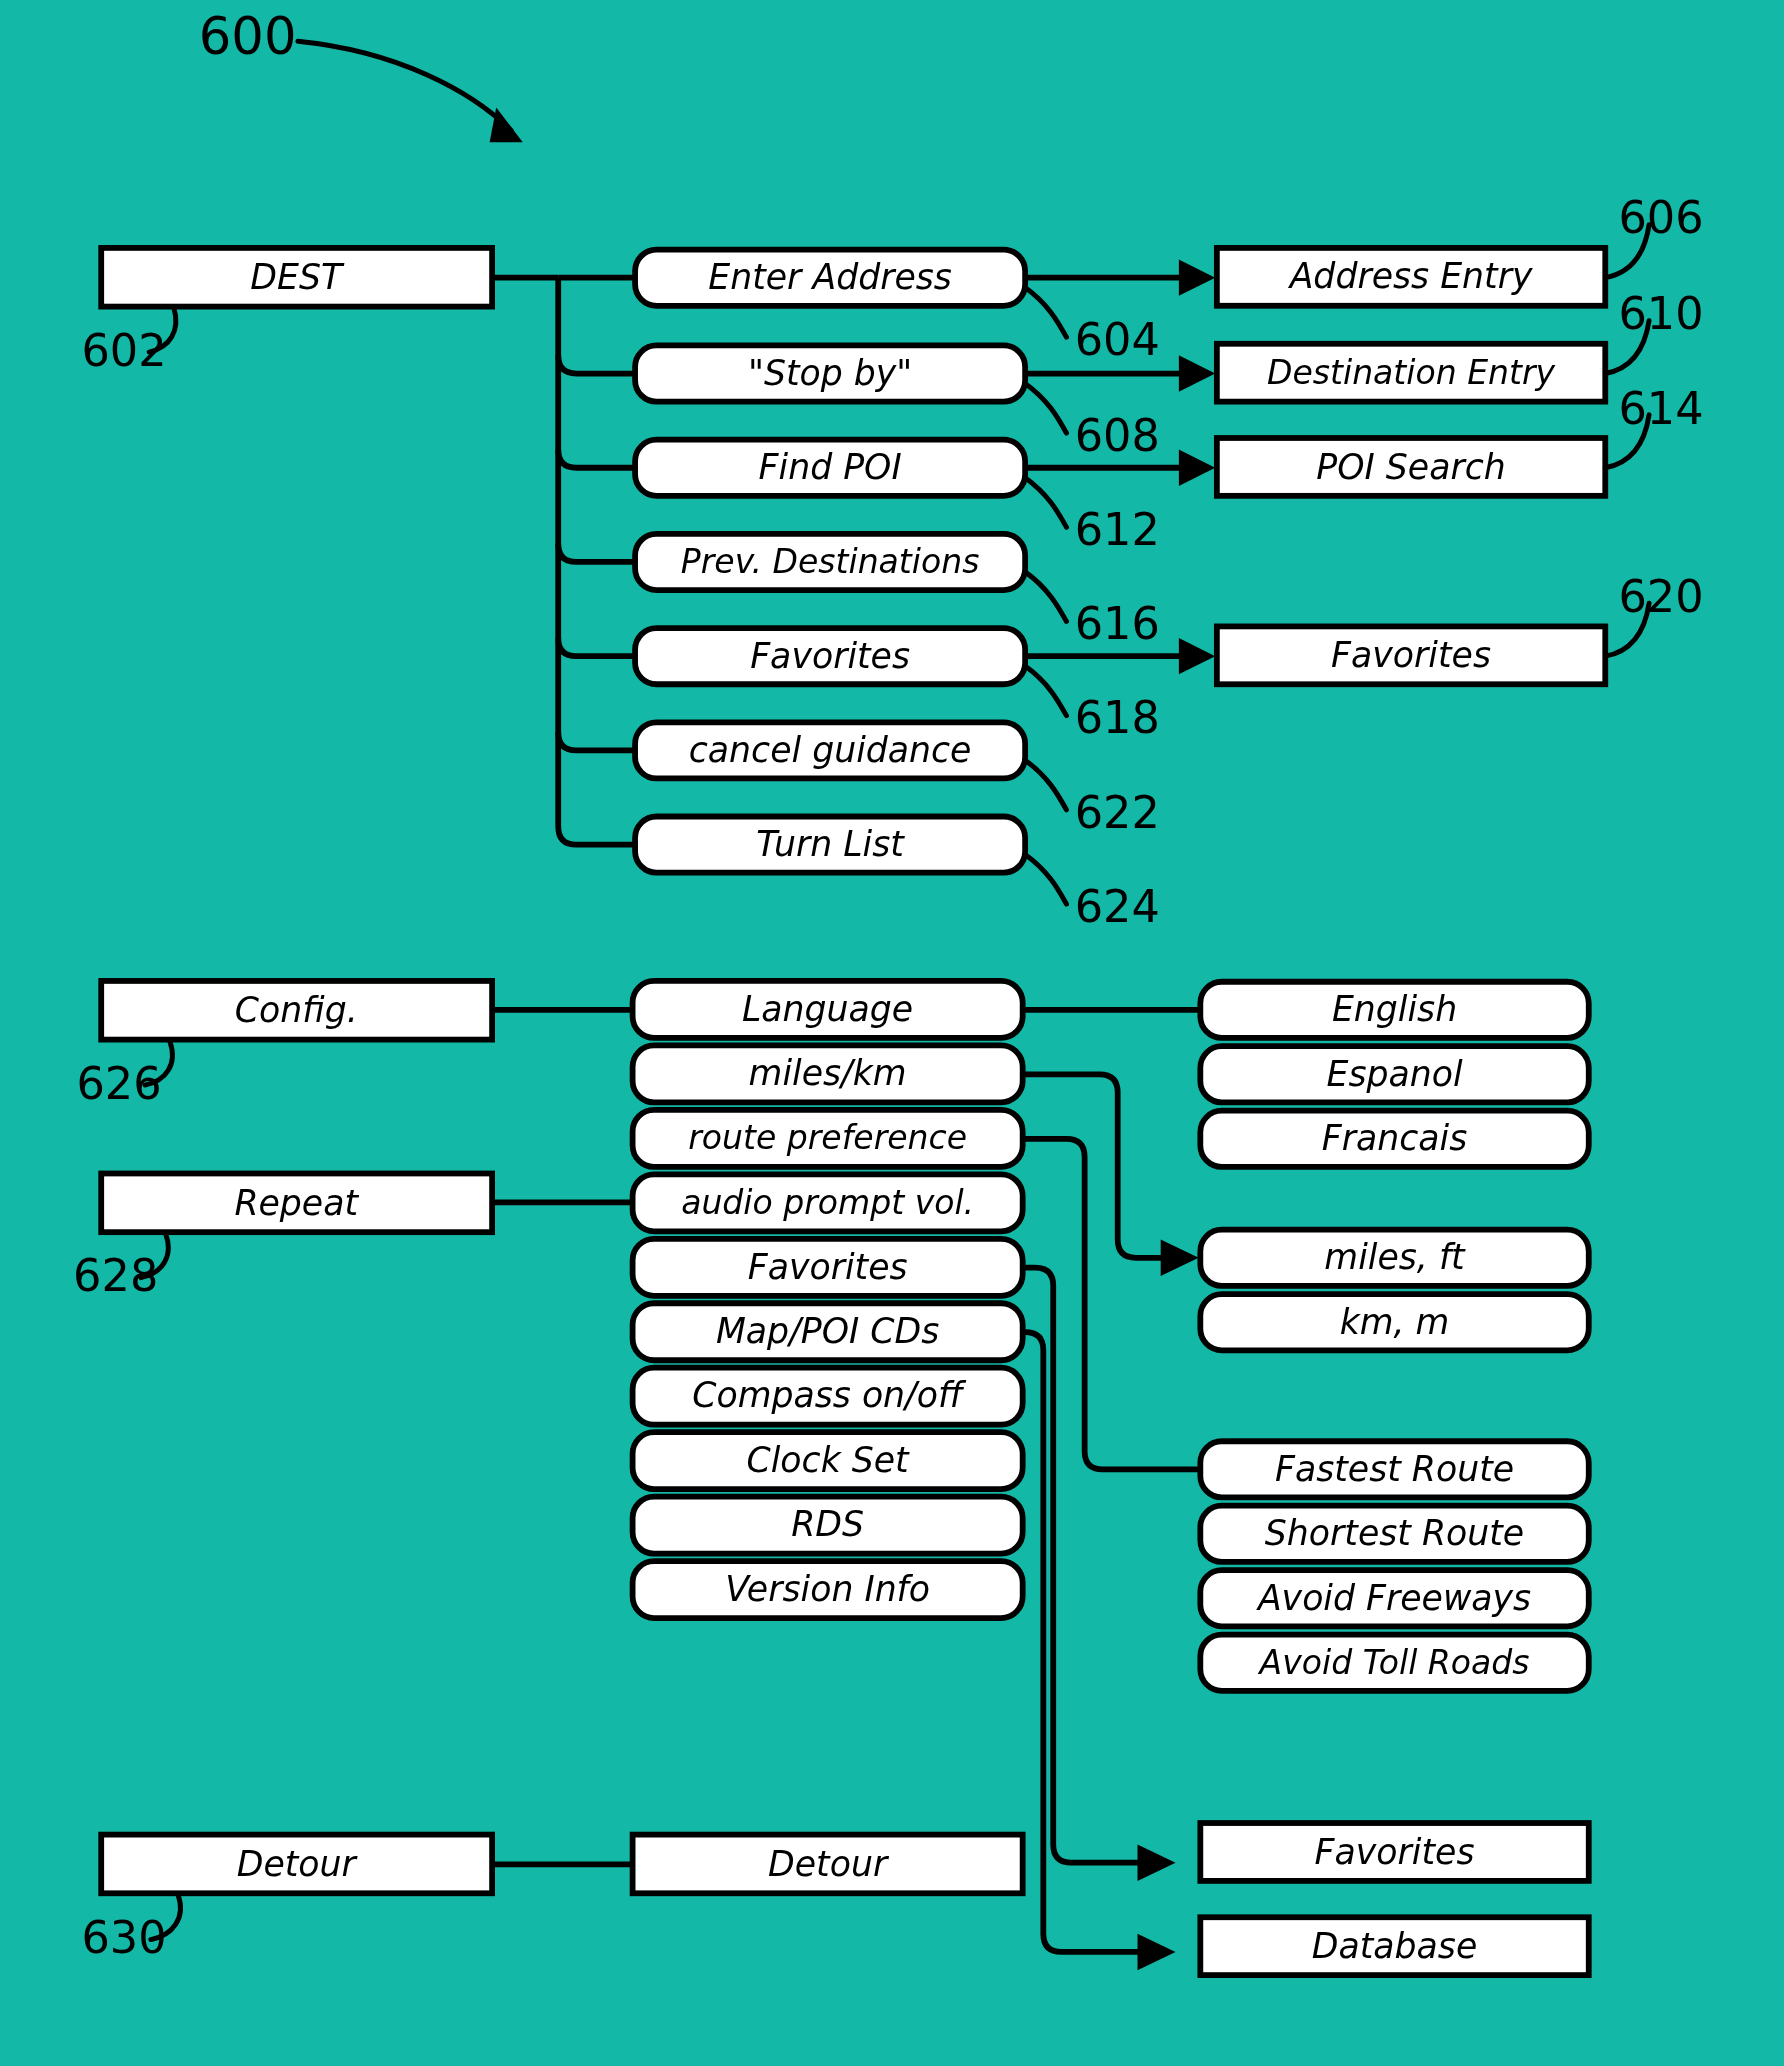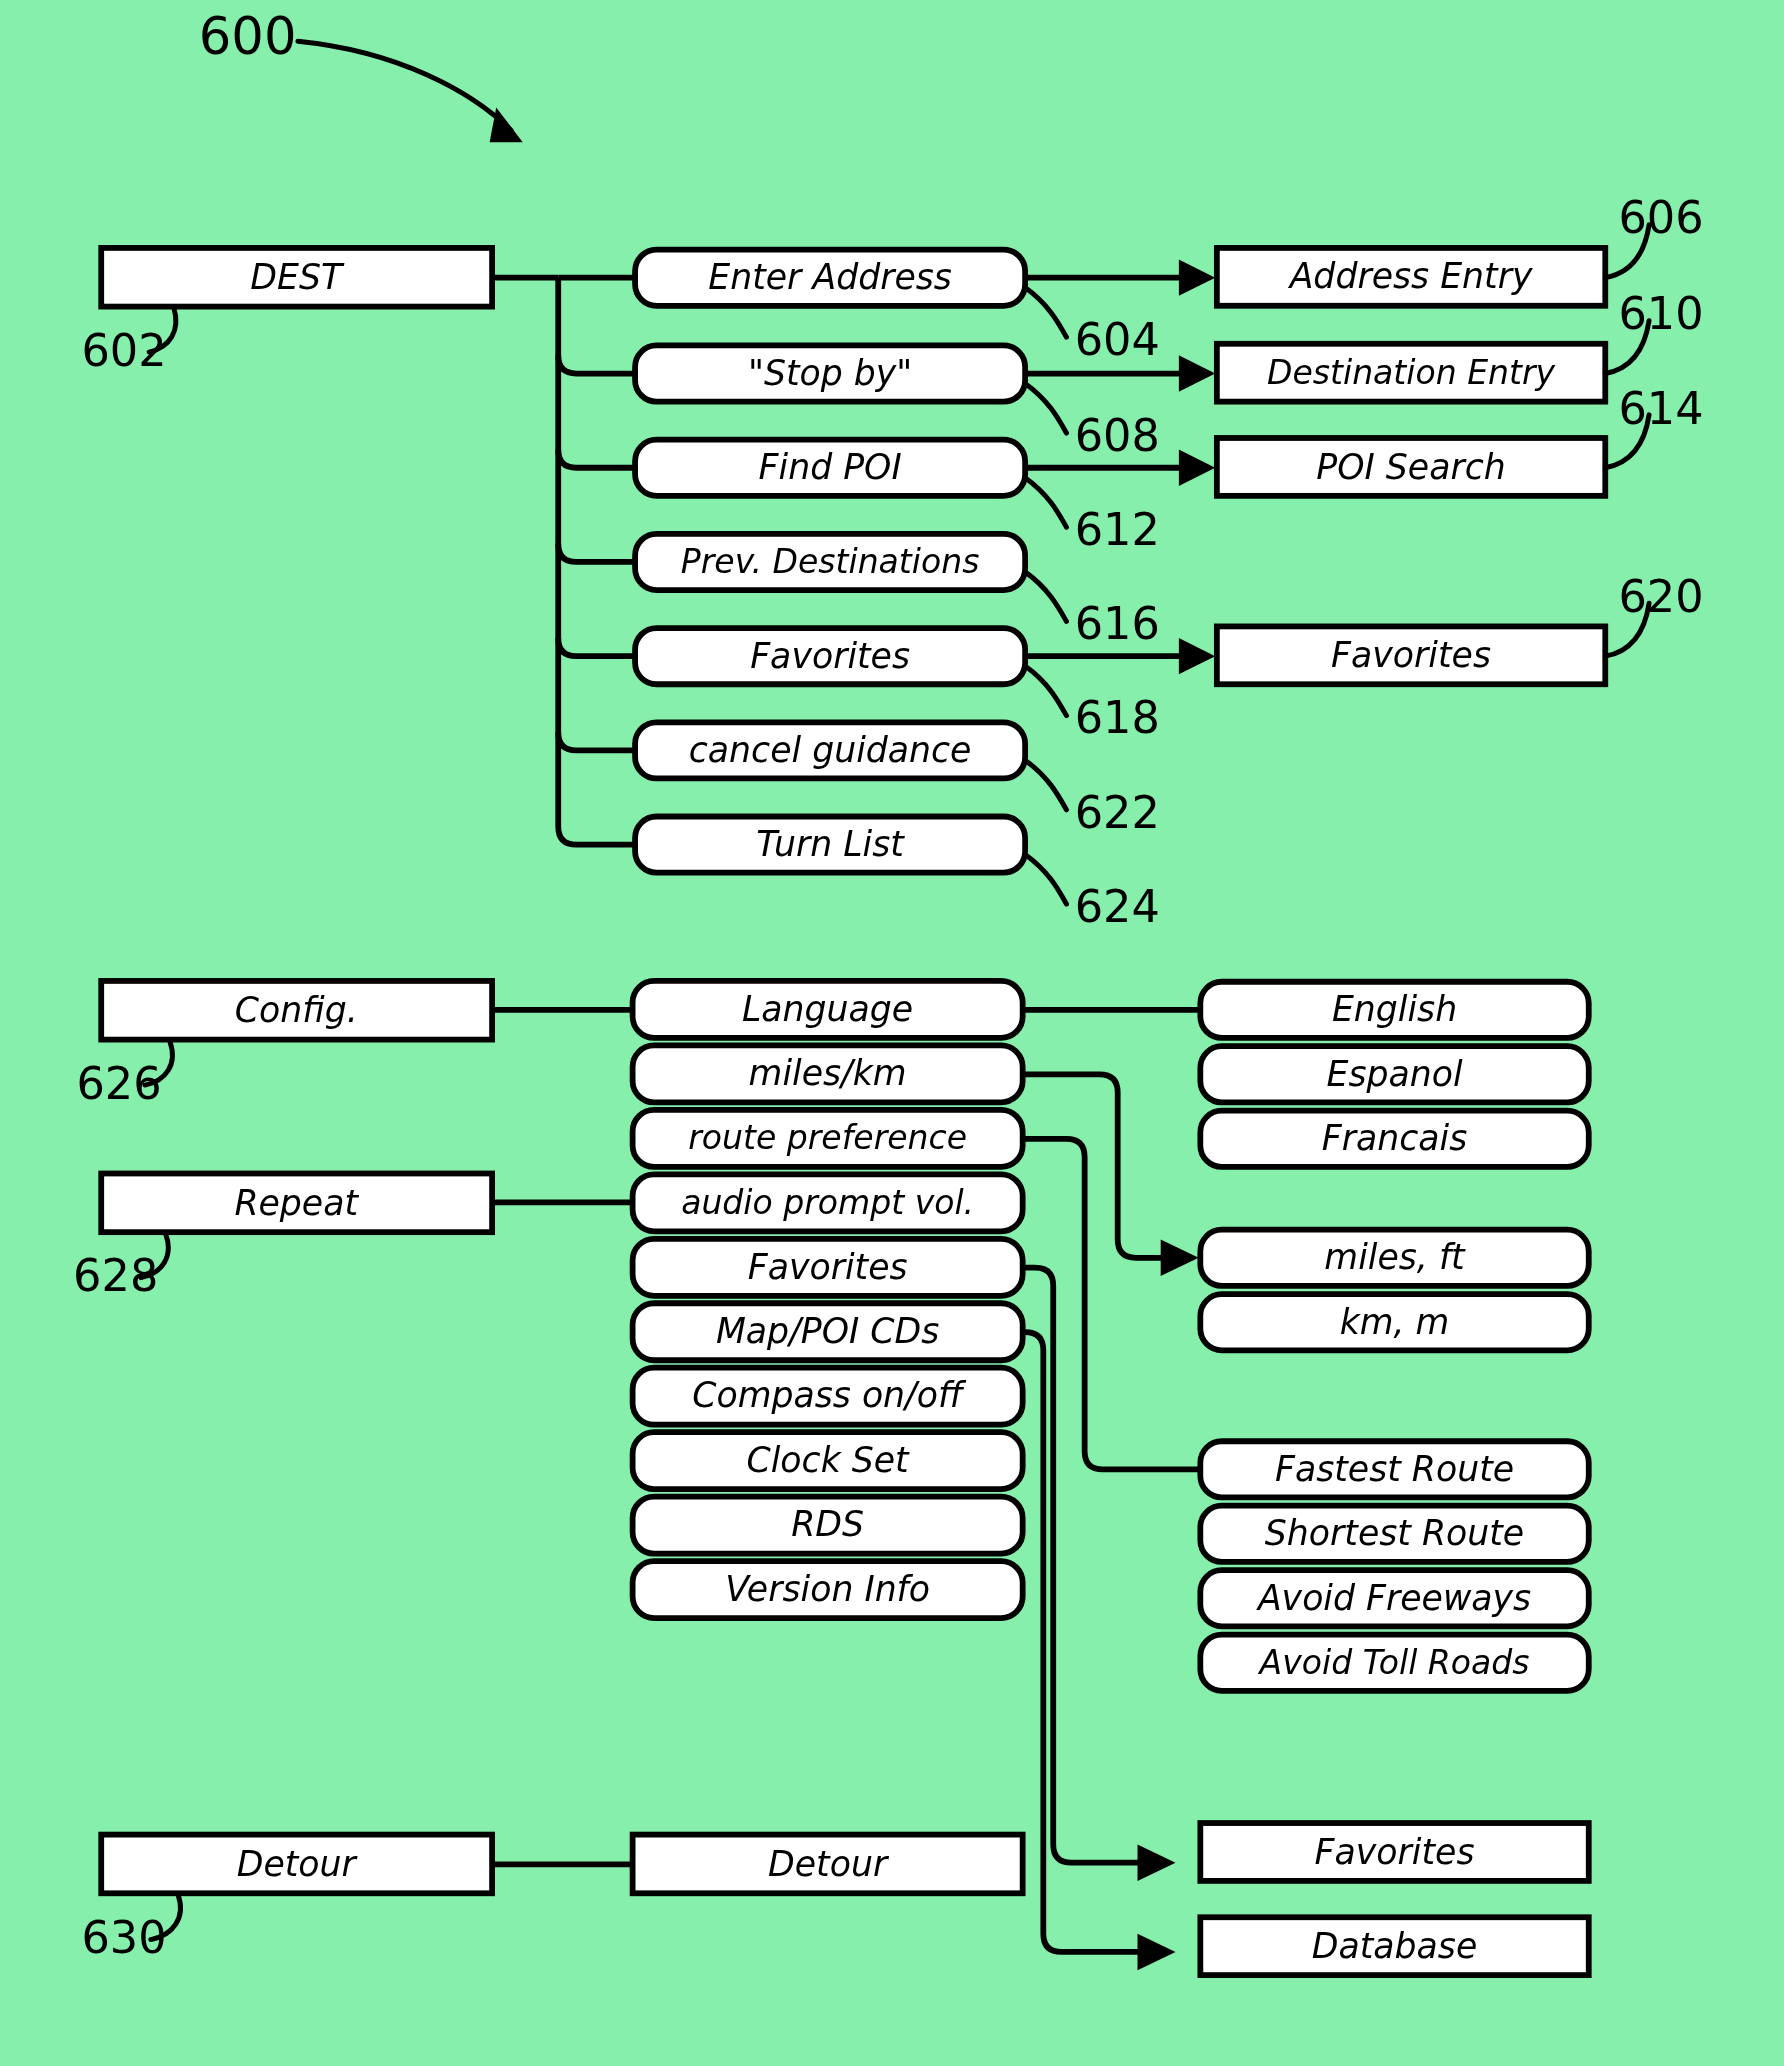--- a/index.html
+++ b/index.html
@@ -1,18 +1,18 @@
 <!DOCTYPE html>
 <html style="font-size:13.2px"><head>
 <meta charset="utf-8">
 <style>
   html,body{margin:0;padding:0;background:#fff;}
   body{width:1785px;height:2066px;overflow:hidden;
        font-family:"DejaVu Sans", sans-serif;}
-  #stage{position:relative;width:1785px;height:2066px;background:#86efac;}
+  #stage{position:relative;width:1785px;height:2066px;background:#14b8a6;}
   svg#diagram{position:absolute;left:0;top:0;width:1785px;height:2066px;display:block;}
   .node-rect{fill:#ffffff;stroke:#000000;stroke-width:7;}
   .node-round{fill:#ffffff;stroke:#000000;stroke-width:7;}
   .wire{fill:none;stroke:#000000;stroke-width:7;stroke-linecap:butt;stroke-linejoin:round;}
   .leader{fill:none;stroke:#000000;stroke-width:6;stroke-linecap:round;}
   .arrowhead{fill:#000000;stroke:none;}
   text.lbl{font-family:"DejaVu Sans", sans-serif;font-style:italic;
            font-size:42px;fill:#000000;text-anchor:middle;dominant-baseline:middle;}
   text.lbl-fit{font-family:"DejaVu Sans", sans-serif;font-style:italic;
            font-size:40px;fill:#000000;text-anchor:middle;dominant-baseline:middle;}

